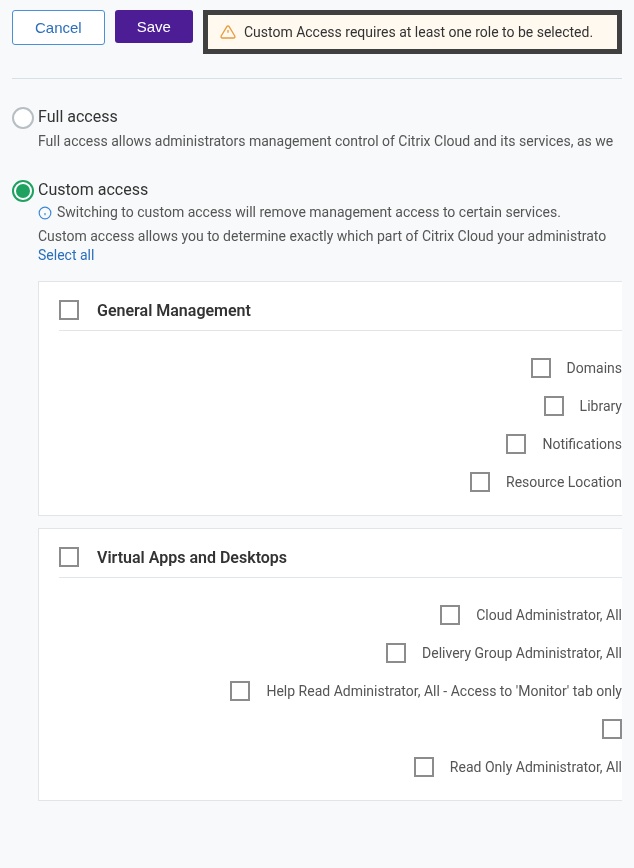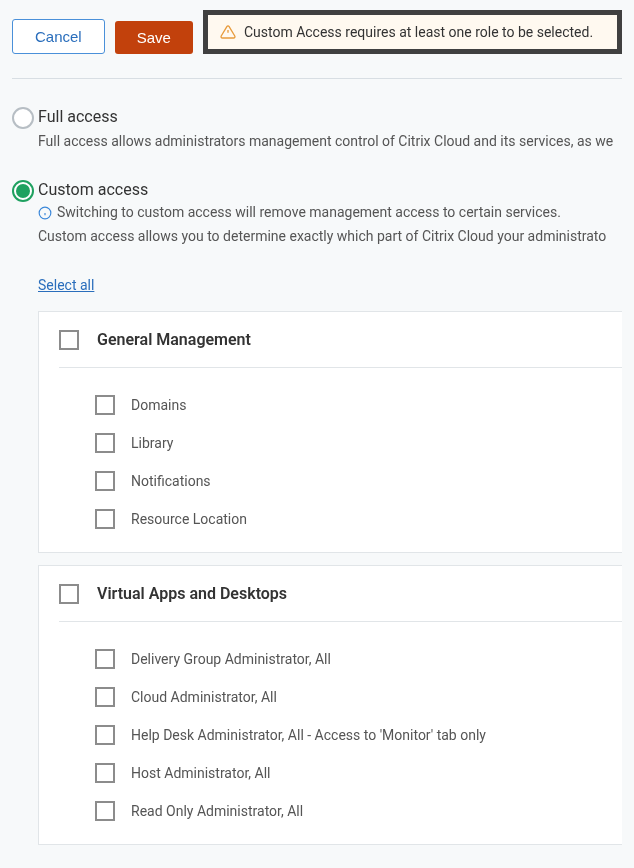--- a/index.html
+++ b/index.html
@@ -7,39 +7,39 @@
       font-family: -apple-system, BlinkMacSystemFont, "Segoe UI", Roboto, Arial, sans-serif;
       background: #f7f9fa;
       width: 634px;
       height: 868px;
       overflow: hidden;
       font-size: 14px;
       color: #333;
     }
     .toolbar {
       display: flex;
-      align-items: flex-end;
+      align-items: flex-start;
       gap: 10px;
       padding: 10px 12px 0 12px;
     }
     .btn {
       padding: 8px 22px;
       font-size: 15px;
       border-radius: 3px;
       cursor: pointer;
       border: none;
       background: none;
     }
     .btn-cancel {
       border: 1px solid #4a90d9;
       color: #2a6ebc;
       background: #fff;
     }
     .btn-save {
-      background: #c2410c;
+      background: #4c1d95;
       color: #fff;
       cursor: not-allowed;
     }
     .warning-banner {
       flex: 1;
       display: flex;
       align-items: center;
       gap: 8px;
       padding: 9px 12px;
       border: 5px solid #404040;
@@ -108,42 +108,41 @@
       margin-bottom: 6px;
     }
     .info-icon {
       color: #3a87d9;
       flex-shrink: 0;
       width: 14px;
       height: 14px;
     }
     .select-all {
       display: inline-block;
-      margin-top: 30px;
+      margin-top: 0;
       color: #2a6ebc;
-      text-decoration: underline;
       font-size: 14px;
       cursor: pointer;
     }
     .sections {
       margin-top: 18px;
     }
     .section-box {
       border: 1px solid #e1e5e8;
       background: #fff;
       padding: 18px 0px 14px 20px;
       margin-bottom: 12px;
       border-right: none;
     }
     .section-header {
       display: flex;
-      align-items: flex-start;
+      align-items: flex-end;
       gap: 18px;
       border-bottom: 1px solid #e1e5e8;
-      padding-bottom: 17px;
+      padding-bottom: 10px;
       margin-bottom: 18px;
     }
     .section-title {
       font-size: 16px;
       font-weight: 600;
       color: #333;
     }
     .checkbox {
       width: 20px;
       height: 20px;
@@ -153,20 +152,21 @@
       cursor: pointer;
     }
     .section-items {
       padding-left: 36px;
     }
     .item-row {
       display: flex;
       align-items: center;
       gap: 16px;
       padding: 9px 0;
+      justify-content: flex-end;
     }
     .item-label {
       font-size: 14px;
       color: #555;
     }
   </style>
 </head>
 <body>
 
 <div class="toolbar">
@@ -235,33 +235,32 @@
             </div>
           </div>
           <div class="section-box">
             <div class="section-header">
               <div class="checkbox"></div>
               <div class="section-title">Virtual Apps and Desktops</div>
             </div>
             <div class="section-items">
               <div class="item-row">
                 <div class="checkbox"></div>
+                <div class="item-label">Cloud Administrator, All</div>
+              </div>
+              <div class="item-row">
+                <div class="checkbox"></div>
                 <div class="item-label">Delivery Group Administrator, All</div>
               </div>
               <div class="item-row">
                 <div class="checkbox"></div>
-                <div class="item-label">Cloud Administrator, All</div>
-              </div>
-              <div class="item-row">
-                <div class="checkbox"></div>
-                <div class="item-label">Help Desk Administrator, All - Access to 'Monitor' tab only</div>
-              </div>
-              <div class="item-row">
-                <div class="checkbox"></div>
-                <div class="item-label">Host Administrator, All</div>
+                <div class="item-label">Help Read Administrator, All - Access to 'Monitor' tab only</div>
+              </div>
+              <div class="item-row">
+                <div class="checkbox"></div>
               </div>
               <div class="item-row">
                 <div class="checkbox"></div>
                 <div class="item-label">Read Only Administrator, All</div>
               </div>
             </div>
           </div>
         </div>
 
     </div>

